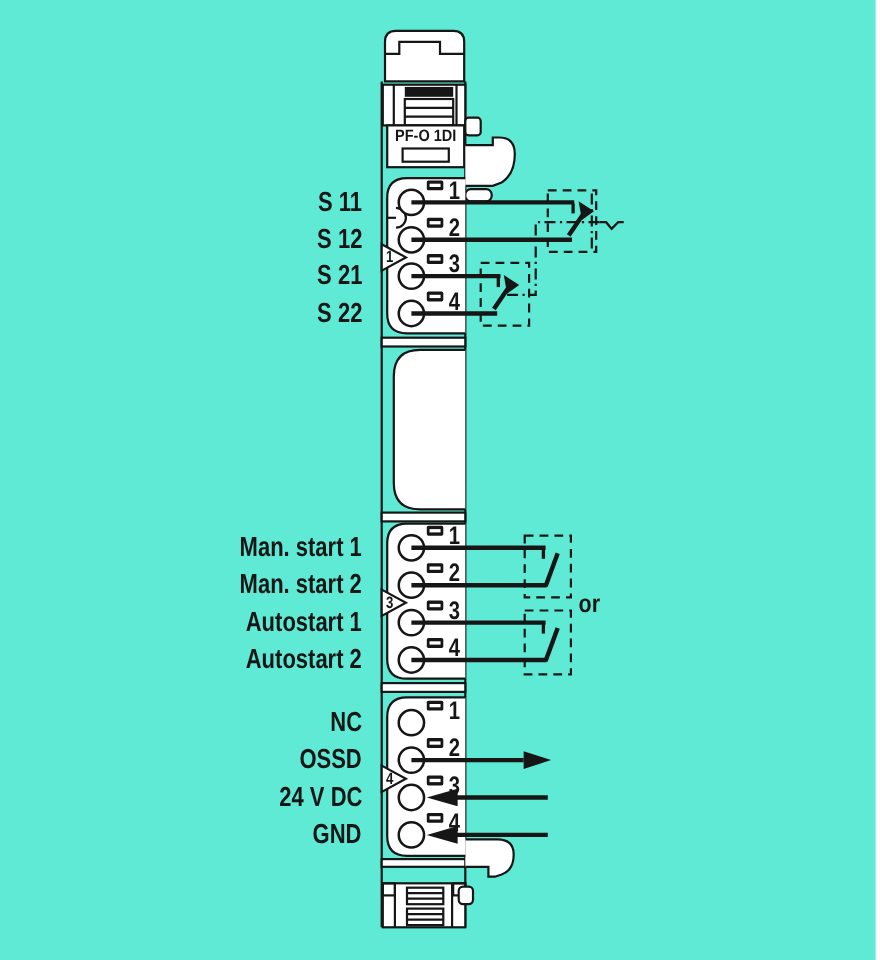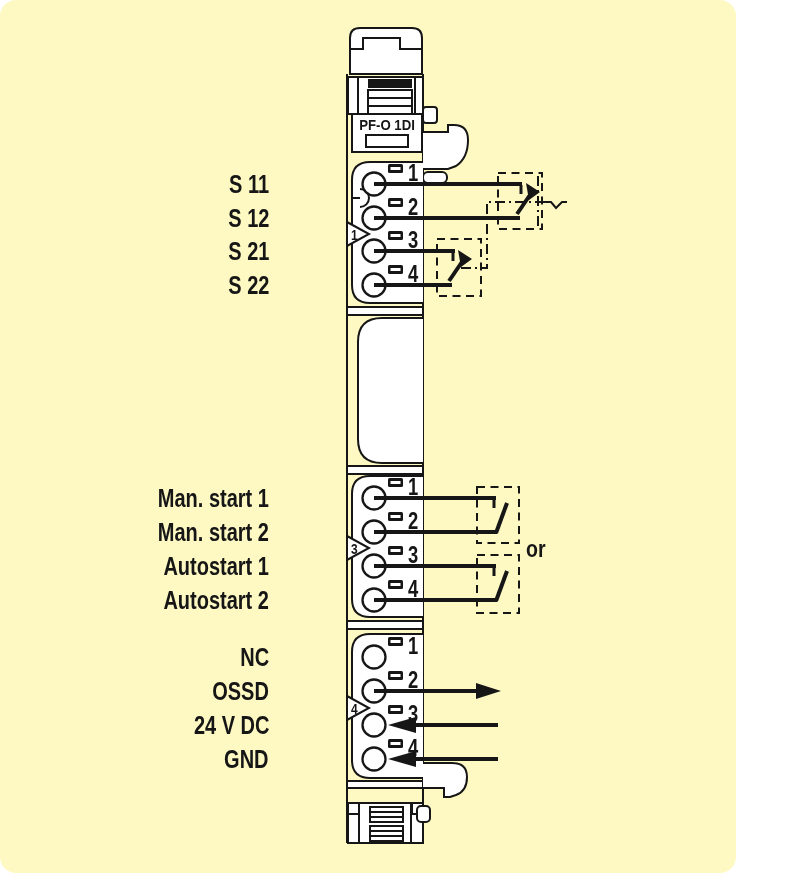--- a/index.html
+++ b/index.html
@@ -1,18 +1,18 @@
 <!DOCTYPE html>
 <html><head>
 <meta charset="utf-8">
 <style>
   html,body{margin:0;padding:0;background:#fff;}
   .stage{
-    position:relative;width:736px;height:873px;background:#fef9c3;
-    font-family:"Liberation Sans",sans-serif;color:#161616;overflow:hidden;border-radius:16px;
+    position:relative;width:796px;height:873px;background:#5eead4;
+    font-family:"Liberation Sans",sans-serif;color:#161616;overflow:hidden;
   }
   .stage svg{position:absolute;left:0;top:0;}
   .txt{position:absolute;white-space:nowrap;font-weight:bold;color:#161616;}
   .t-label{
     right:467px;font-size:25px;
     transform:translateY(-50%) scaleX(0.80);transform-origin:100% 50%;
   }
   .t-num{
     left:408px;font-size:23px;
     transform:translateY(-50%) scaleX(0.80);transform-origin:0 50%;

